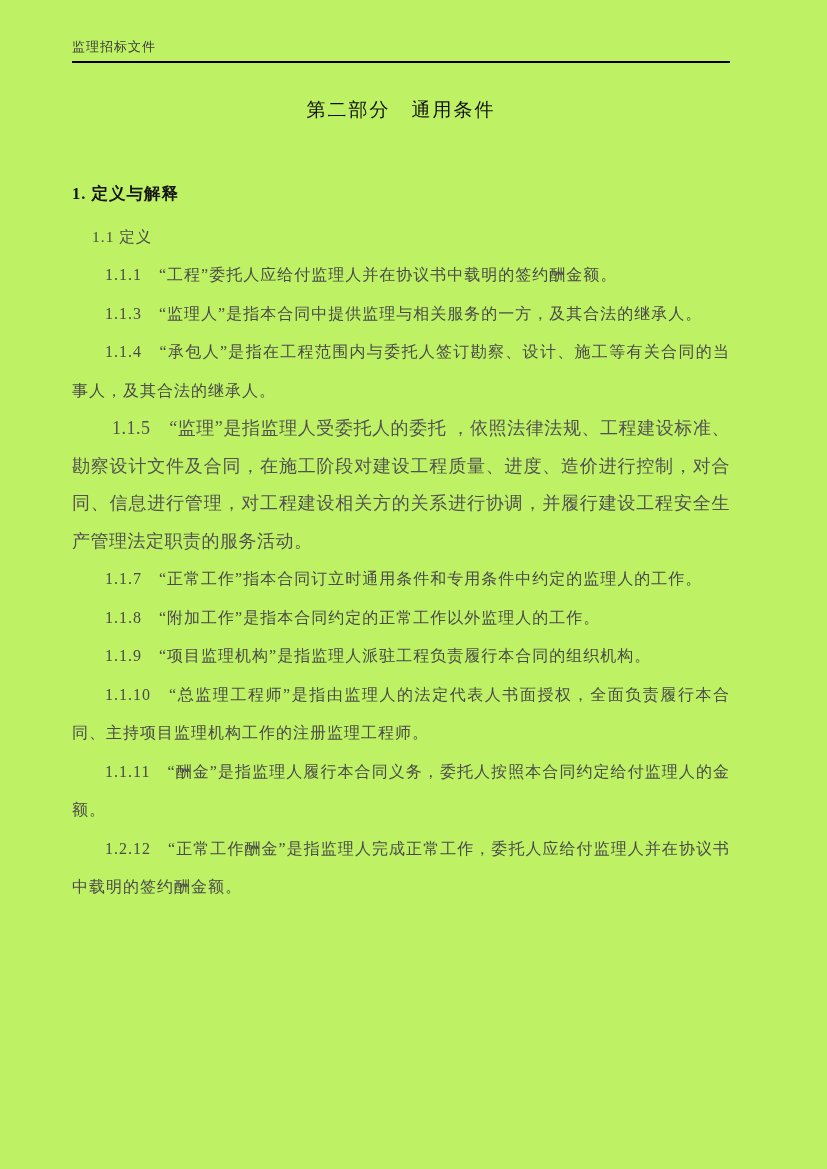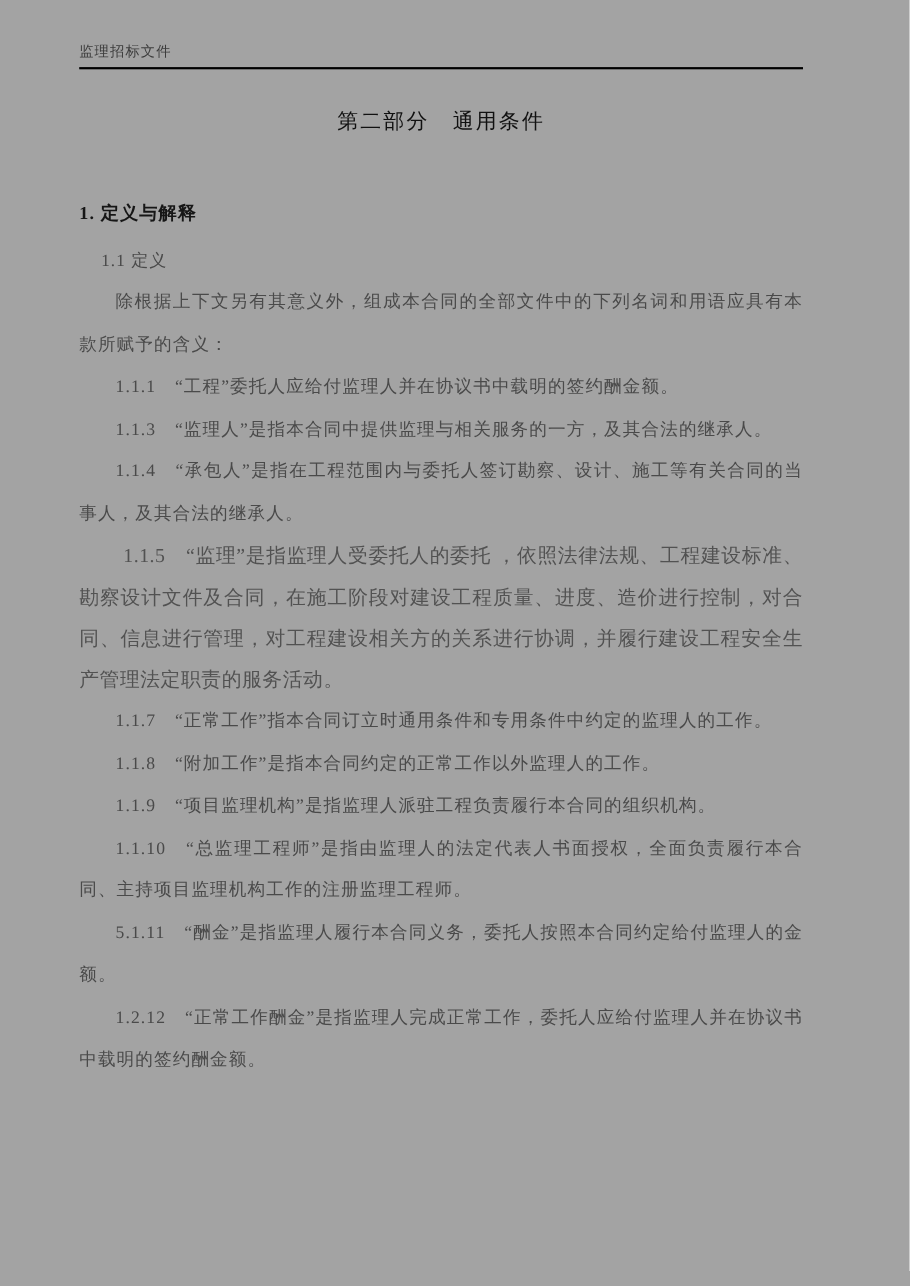--- a/index.html
+++ b/index.html
@@ -5,21 +5,21 @@
   html, body {
     margin: 0;
     padding: 0;
     background: #ffffff;
   }
   .page {
     position: relative;
     width: 827px;
     height: 1169px;
     margin: 0 auto;
-    background: #a3a3a3;
+    background: #bef264;
     box-sizing: border-box;
     padding: 38px 97px 0 72px;
     font-family: "Liberation Serif", "DejaVu Serif", serif;
     color: #4a4a4a;
     overflow: hidden;
   }
   .header {
     font-size: 13px;
     letter-spacing: 1px;
     color: #3c3c3c;
@@ -77,26 +77,25 @@
     <span>监理招标文件</span>
   </div>
 
   <div class="doc-title">第二部分　通用条件</div>
 
   <div class="sec-heading">1. 定义与解释</div>
 
   <div class="sub-heading">1.1 定义</div>
 
   <div class="body-text">
-    <p>除根据上下文另有其意义外，组成本合同的全部文件中的下列名词和用语应具有本款所赋予的含义：</p>
     <p>1.1.1　“工程”委托人应给付监理人并在协议书中载明的签约酬金额。</p>
     <p>1.1.3　“监理人”是指本合同中提供监理与相关服务的一方，及其合法的继承人。</p>
     <p>1.1.4　“承包人”是指在工程范围内与委托人签订勘察、设计、施工等有关合同的当事人，及其合法的继承人。</p>
     <p class="small">1.1.5　“监理”是指监理人受委托人的委托 ，依照法律法规、工程建设标准、勘察设计文件及合同，在施工阶段对建设工程质量、进度、造价进行控制，对合同、信息进行管理，对工程建设相关方的关系进行协调，并履行建设工程安全生产管理法定职责的服务活动。</p>
     <p>1.1.7　“正常工作”指本合同订立时通用条件和专用条件中约定的监理人的工作。</p>
     <p>1.1.8　“附加工作”是指本合同约定的正常工作以外监理人的工作。</p>
     <p>1.1.9　“项目监理机构”是指监理人派驻工程负责履行本合同的组织机构。</p>
     <p>1.1.10　“总监理工程师”是指由监理人的法定代表人书面授权，全面负责履行本合同、主持项目监理机构工作的注册监理工程师。</p>
-    <p>5.1.11　“酬金”是指监理人履行本合同义务，委托人按照本合同约定给付监理人的金额。</p>
+    <p>1.1.11　“酬金”是指监理人履行本合同义务，委托人按照本合同约定给付监理人的金额。</p>
     <p>1.2.12　“正常工作酬金”是指监理人完成正常工作，委托人应给付监理人并在协议书中载明的签约酬金额。</p>
   </div>
 
 </div>
 
 </body></html>

